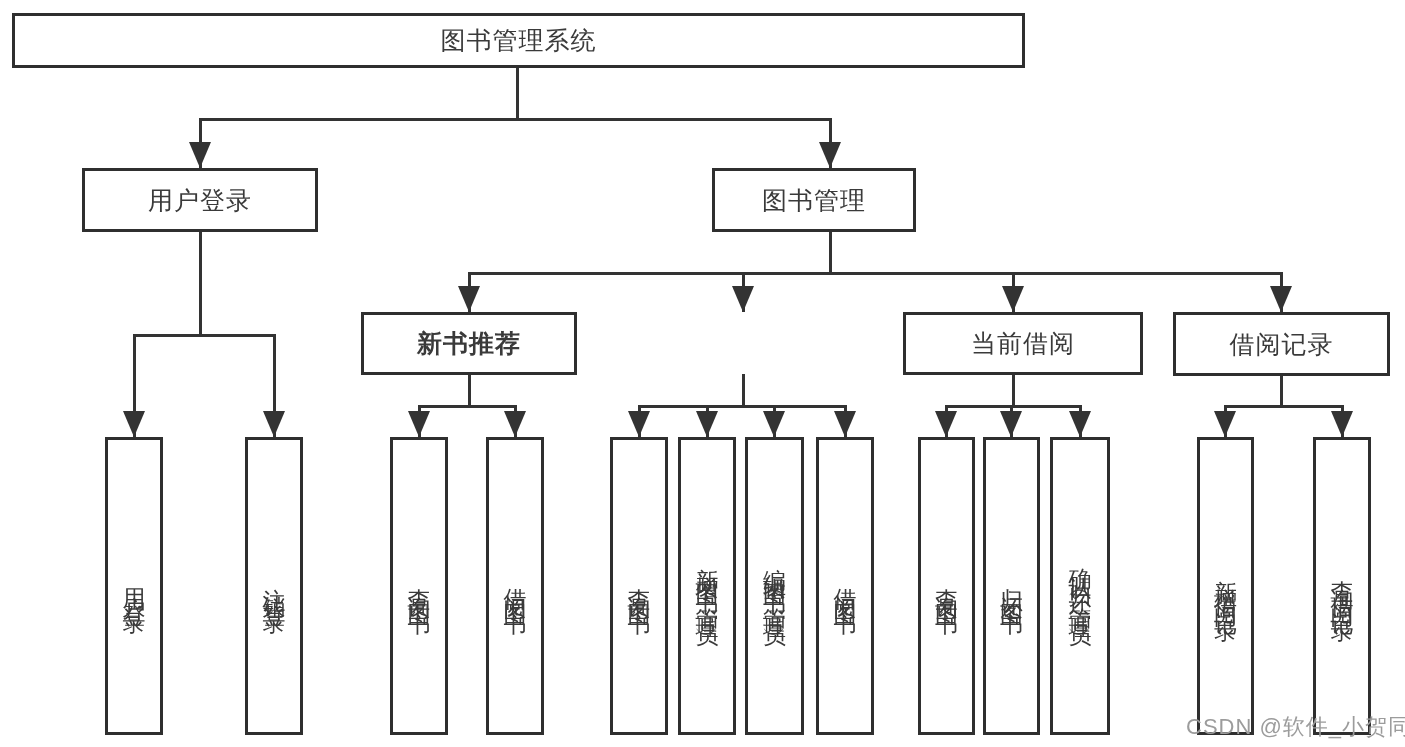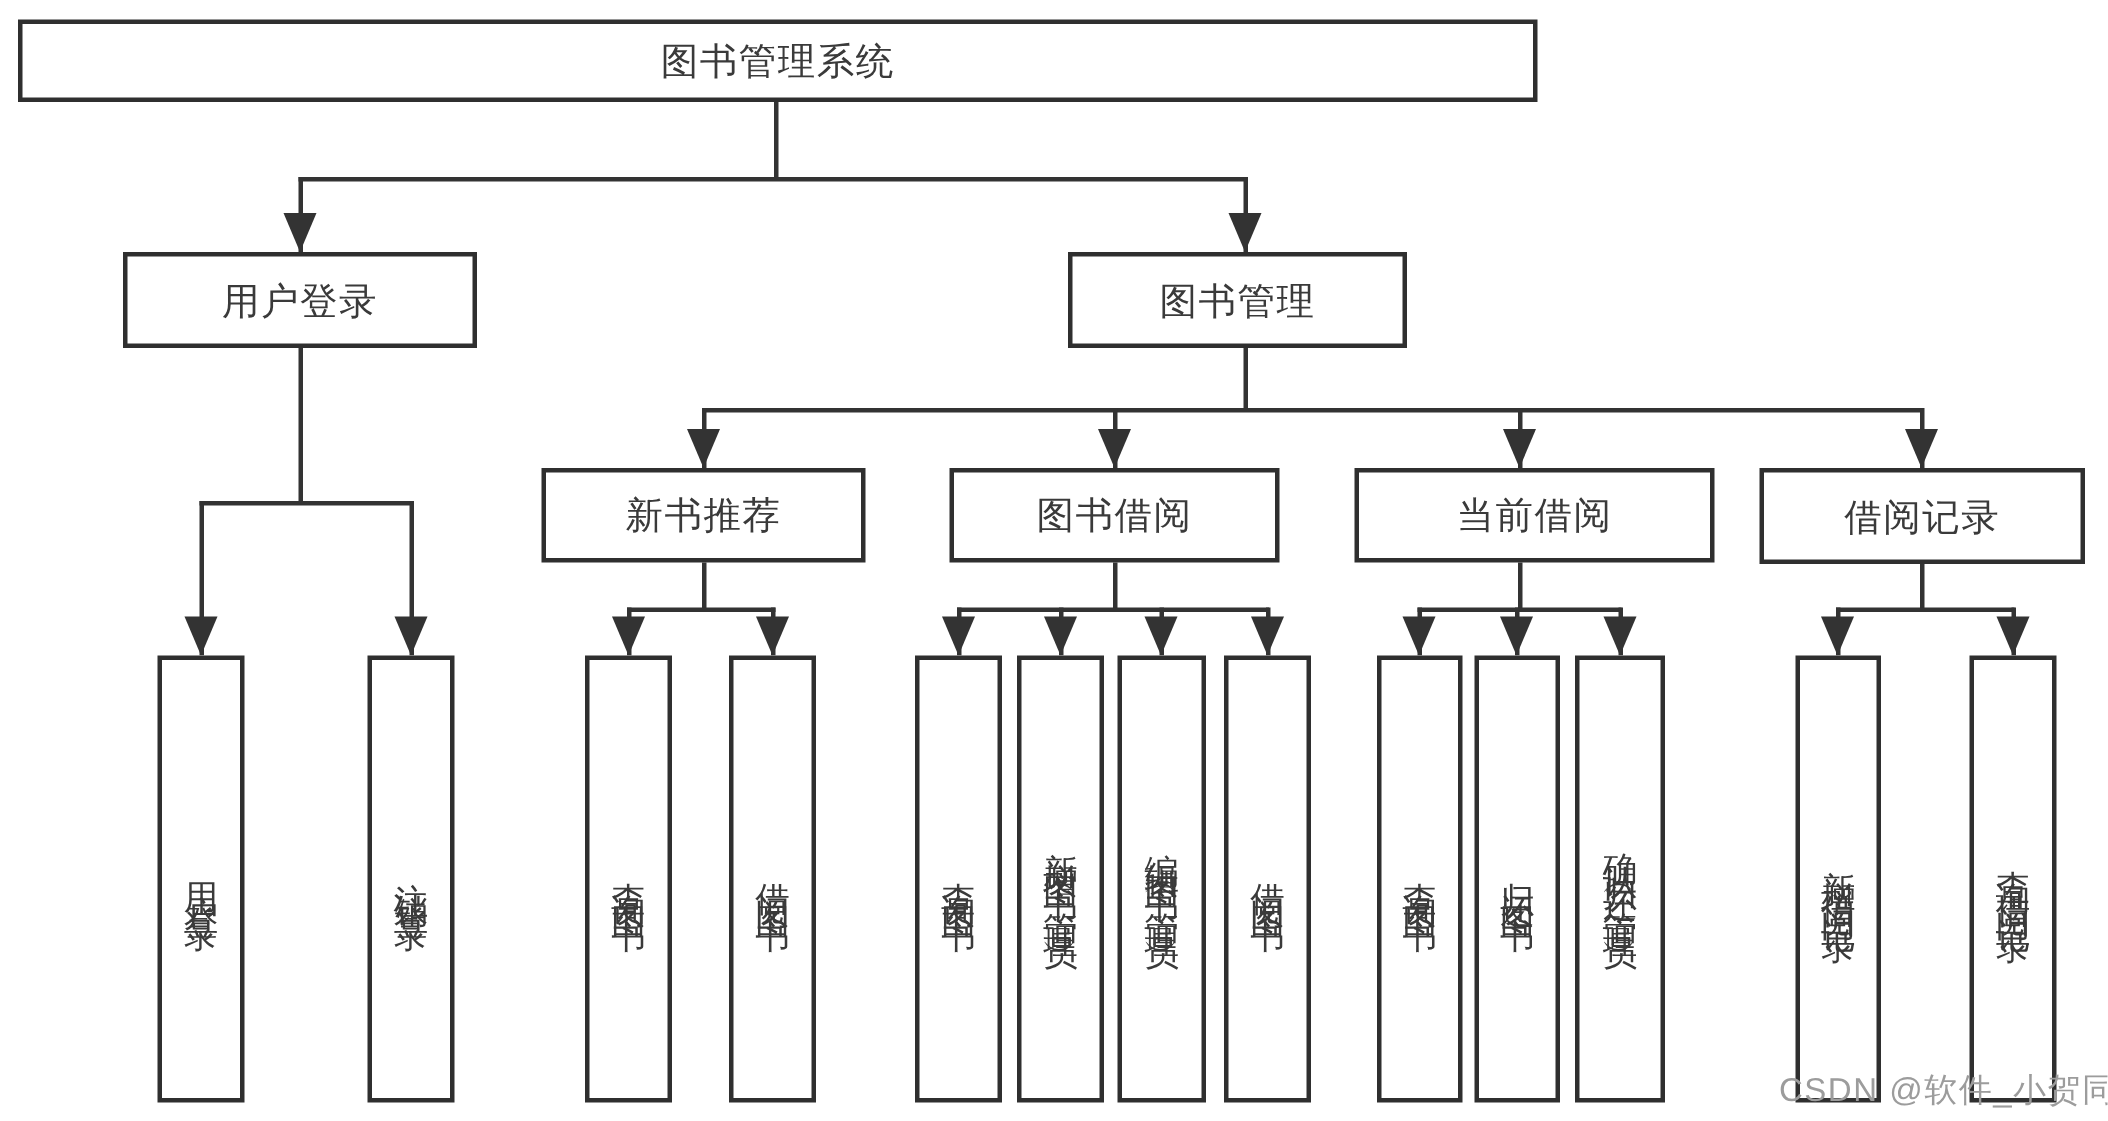--- a/index.html
+++ b/index.html
@@ -38,24 +38,23 @@
   }
 </style>
 </head>
 <body>
 
 <div class="canvas">
 
   <div class="box" style="left:12px;top:13px;width:1013px;height:55px;">图书管理系统</div>
 
   <div class="box" style="left:82px;top:168px;width:236px;height:64px;">用户登录</div>
-  <div class="box" style="left:712px;top:168px;width:226px;height:64px;">图书管理</div>
+  <div class="box" style="left:712px;top:168px;width:204px;height:64px;">图书管理</div>
 
-  <div class="box" style="left:361px;top:312px;width:216px;height:63px;">新书推荐</div>
-  <div class="box" style="left:633px;top:312px;width:220px;height:63px;">图书借阅</div>
+  <div class="box" style="left:361px;top:312px;width:216px;height:63px;font-weight:bold;">新书推荐</div>
   <div class="box" style="left:903px;top:312px;width:240px;height:63px;">当前借阅</div>
   <div class="box" style="left:1173px;top:312px;width:217px;height:64px;">借阅记录</div>
 
   <div class="box leaf" style="left:105px;top:437px;width:58px;height:298px;">用户登录</div>
   <div class="box leaf" style="left:245px;top:437px;width:58px;height:298px;">注销登录</div>
 
   <div class="box leaf" style="left:390px;top:437px;width:58px;height:298px;">查询图书</div>
   <div class="box leaf" style="left:486px;top:437px;width:58px;height:298px;">借阅图书</div>
 
   <div class="box leaf" style="left:610px;top:437px;width:58px;height:298px;">查询图书</div>

